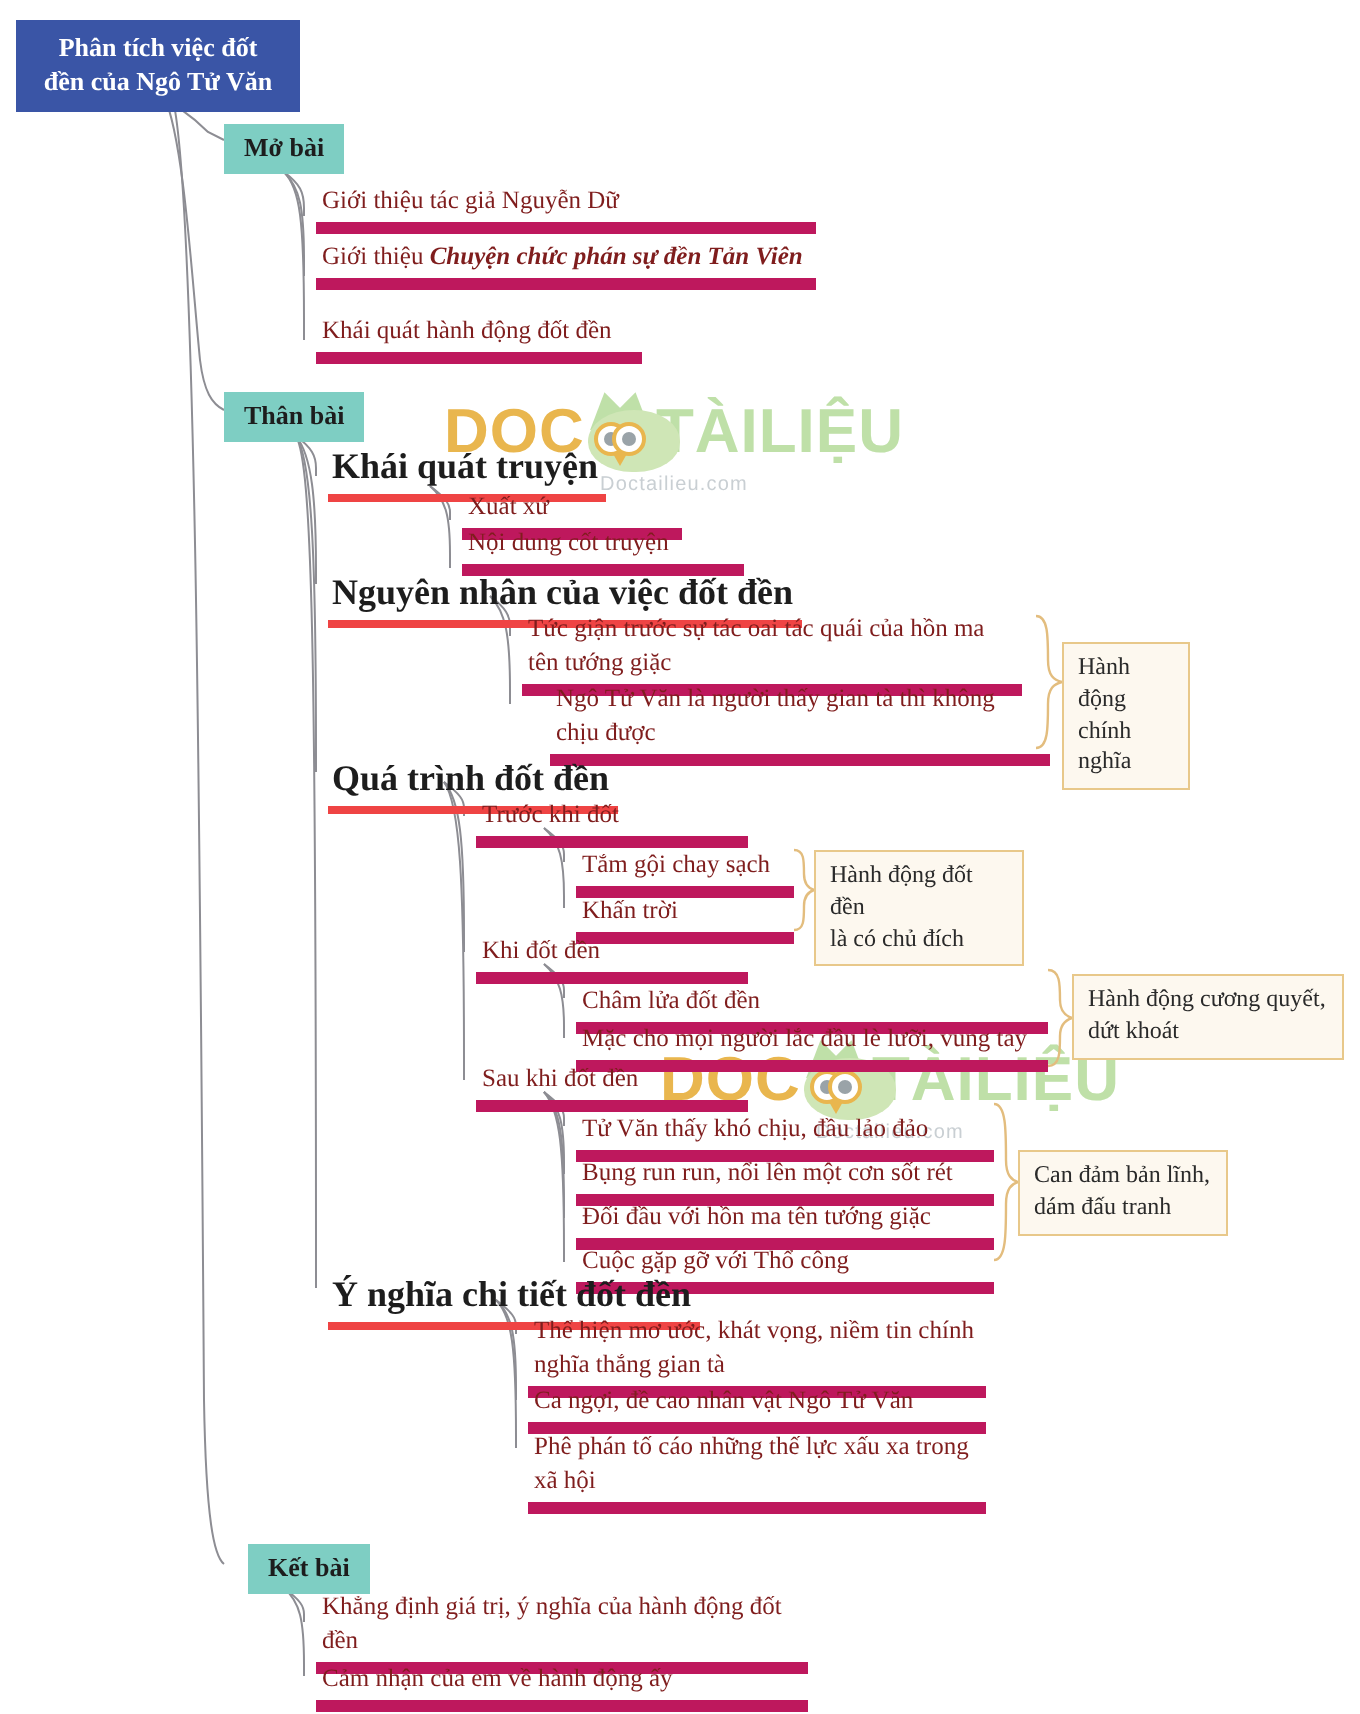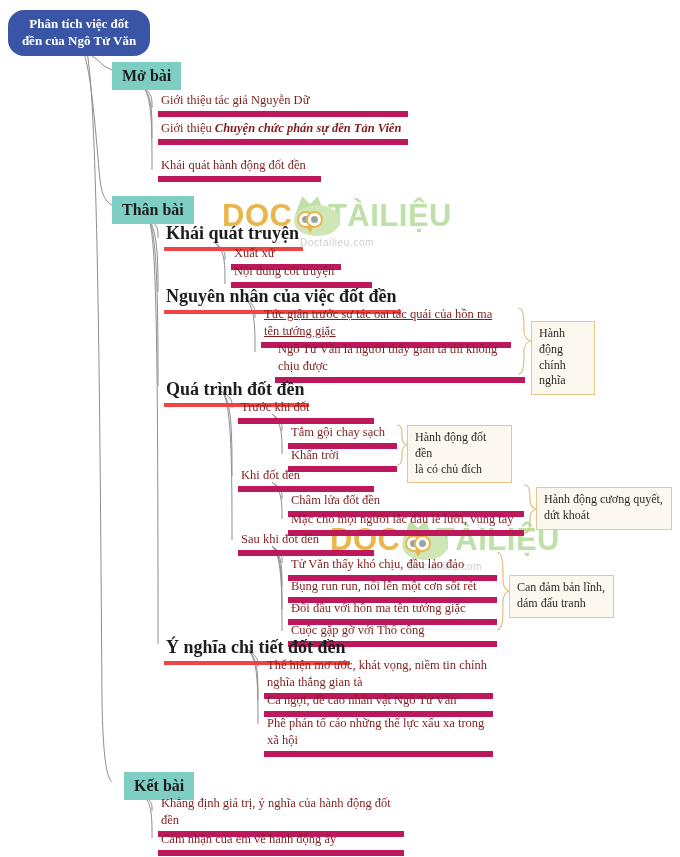--- a/index.html
+++ b/index.html
@@ -91,21 +91,21 @@
     line-height: 1.28;
     padding: 6px 10px 7px 10px;
     text-align: center;
     white-space: pre-line;
   }
 
   .branch {
     background: #7ecec3;
     color: #1d1d1d;
     font-weight: 700;
-    font-size: 16px;
+    font-size: 13px;
     line-height: 1.2;
     padding: 4px 10px 5px 10px;
     white-space: nowrap;
   }
 
   .head {
     font-weight: 700;
     font-size: 18px;
     line-height: 1.25;
     color: #1d1d1d;
@@ -220,39 +220,39 @@
 
     <path d="M142,794 C150,800 152,803 152,807 L152,811"></path>
     <path d="M142,794 C150,801 152,810 152,832 L152,838"></path>
 
     <path class="brk" d="M518,308 C524,308 524,318 524,330 C524,338 527,340 531,341 C527,342 524,344 524,352 C524,364 524,374 518,374"></path>
     <path class="brk" d="M397,425 C402,425 402,430 402,437 C402,442 404,444 407,445 C404,446 402,448 402,453 C402,460 402,465 397,465"></path>
     <path class="brk" d="M524,485 C530,485 530,492 530,500 C530,506 533,508 536,509 C533,510 530,512 530,518 C530,526 530,533 524,533"></path>
     <path class="brk" d="M497,552 C503,552 503,565 503,580 C503,588 506,590 509,591 C506,592 503,594 503,602 C503,617 503,630 497,630"></path>
   </svg>
 
-  <div class="node root" style="left:8px; top:10px; width:142px;border-radius:16px;">Phân tích việc đốt
+  <div class="node root" style="left:8px; top:10px; width:142px;">Phân tích việc đốt
 đền của Ngô Tử Văn</div>
 
   <div class="node branch" style="left:112px; top:62px;">Mở bài</div>
 
   <div class="node leaf" style="left:158px; top:92px; width:250px;">Giới thiệu tác giả Nguyễn Dữ</div>
 
   <div class="node leaf" style="left:158px; top:120px; width:250px;"><span>Giới thiệu </span><i>Chuyện chức phán sự đền Tản Viên</i></div>
 
   <div class="node leaf" style="left:158px; top:157px; width:163px;">Khái quát hành động đốt đền</div>
 
   <div class="node branch" style="left:112px; top:196px;">Thân bài</div>
 
   <div class="node head" style="left:164px; top:222px;">Khái quát truyện</div>
   <div class="node leaf" style="left:231px; top:245px; width:110px;">Xuất xứ</div>
   <div class="node leaf" style="left:231px; top:263px; width:141px;">Nội dung cốt truyện</div>
 
   <div class="node head" style="left:164px; top:285px;">Nguyên nhân của việc đốt đền</div>
-  <div class="node leaf" style="left:261px; top:306px; width:250px;text-decoration:underline;">Tức giận trước sự tác oai tác quái của hồn ma tên tướng giặc</div>
+  <div class="node leaf" style="left:261px; top:306px; width:250px;">Tức giận trước sự tác oai tác quái của hồn ma tên tướng giặc</div>
   <div class="node leaf" style="left:275px; top:341px; width:250px;">Ngô Tử Văn là người thấy gian tà thì không chịu được</div>
   <div class="node callout" style="left:531px; top:321px; width:64px;">Hành động
 chính nghĩa</div>
 
   <div class="node head" style="left:164px; top:378px;">Quá trình đốt đền</div>
 
   <div class="node leaf" style="left:238px; top:399px; width:136px;">Trước khi đốt</div>
   <div class="node leaf" style="left:288px; top:424px; width:109px;">Tắm gội chay sạch</div>
   <div class="node leaf" style="left:288px; top:447px; width:109px;">Khấn trời</div>
   <div class="node callout" style="left:407px; top:425px; width:105px;">Hành động đốt đền

